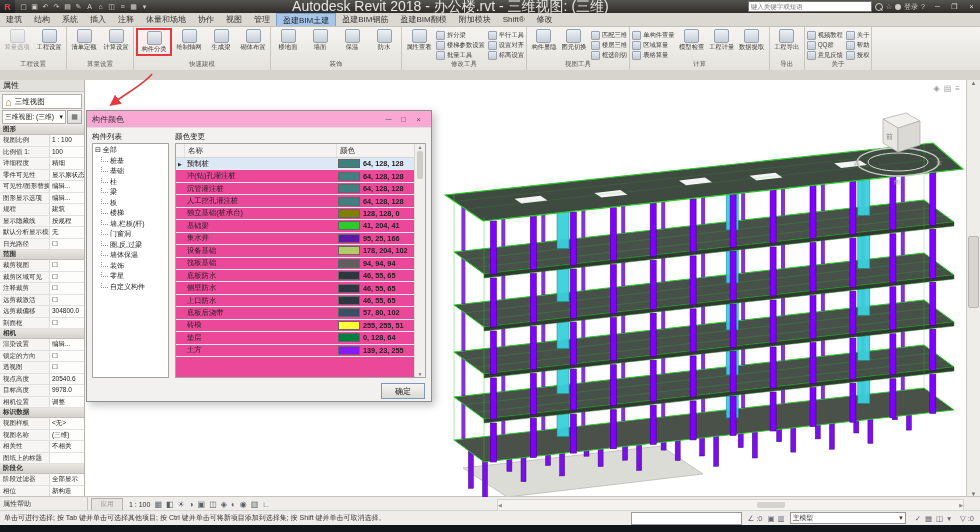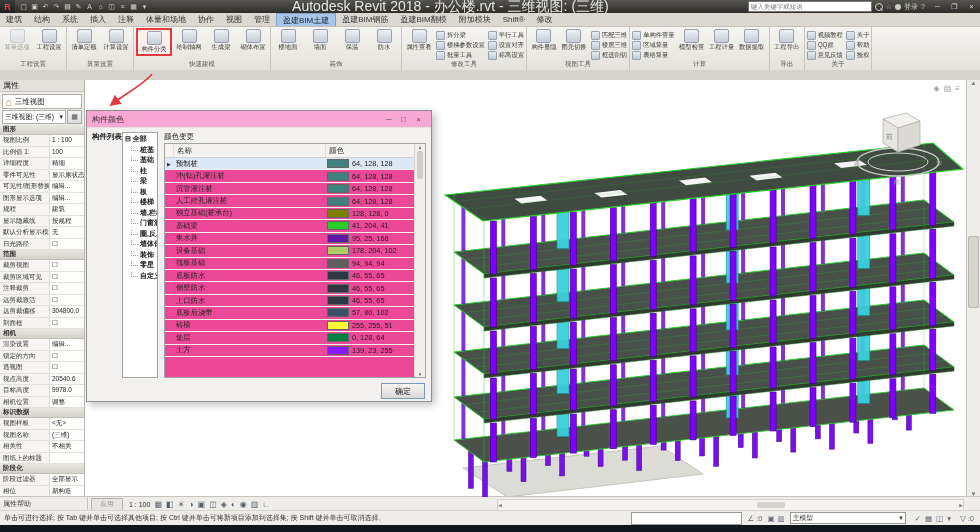--- a/index.html
+++ b/index.html
@@ -58,40 +58,40 @@
   .canvas{flex:1;position:relative;background:#fff;overflow:hidden;}
   .vscroll{width:13px;flex:none;background:#efedea;border-left:1px solid #c9c6c1;display:flex;flex-direction:column;align-items:center;font-size:6px;color:#777;}
   .vthumb{width:9px;height:70px;background:#d8d5d0;border:1px solid #bab7b2;border-radius:2px;margin-top:150px;}
   .canvicons{position:absolute;right:6px;top:4px;display:flex;gap:4px;color:#9a9a96;font-size:8px;}
   
   .dialog{position:absolute;left:1px;top:30px;width:344px;height:290px;background:#f2f1ef;border:1px solid #8f8f8f;
           box-shadow:3px 3px 8px rgba(0,0,0,.25);z-index:20;display:flex;flex-direction:column;}
   .dlg-title{height:16px;background:#f9a8d4;border-bottom:1px solid #e0e0e0;display:flex;align-items:center;padding:0 5px;font-size:8px;color:#333;}
   .dlg-btn{width:15px;text-align:center;color:#555;font-size:8px;}
   .dlg-body{flex:1;display:flex;padding:4px 5px 3px 5px;gap:6px;overflow:hidden;}
-  .dlg-left{width:66px;flex:none;display:flex;flex-direction:row;font-weight:bold;}
+  .dlg-left{width:77px;flex:none;display:flex;flex-direction:column;}
   .dlg-label{font-size:7.5px;color:#222;height:11px;}
   .treebox{flex:1;background:#fff;border:1px solid #a5a5a3;font-size:7px;color:#222;padding:1px 0 0 2px;overflow:hidden;}
   .troot{height:10.5px;line-height:10.5px;white-space:nowrap;}
   .titem{height:10.5px;line-height:10.5px;white-space:nowrap;padding-left:15px;position:relative;overflow:hidden;}
   .titem::before{content:"";position:absolute;left:6px;top:-5px;height:10px;width:6px;border-left:1px dotted #999;border-bottom:1px dotted #999;}
   .dlg-right{flex:1;display:flex;flex-direction:column;overflow:hidden;}
   .tablewrap{flex:1;display:flex;border:1px solid #a5a5a3;background:#ec4899;overflow:hidden;}
   .table{flex:1;display:flex;flex-direction:column;overflow:hidden;}
   .thead{height:13px;display:flex;background:#f4f3f1;border-bottom:1px solid #d6d4d0;font-size:7.5px;color:#333;}
   .thead .hmark{width:8px;flex:none;border-right:1px solid #e3e1dd;}
   .thead .hname{width:148px;flex:none;padding-left:3px;line-height:13px;border-right:1px solid #e3e1dd;}
   .thead .hcolor{flex:1;padding-left:3px;line-height:13px;}
   .crow{height:11.45px;display:flex;align-items:center;font-size:7.3px;border-bottom:1px solid #efeeec;color:#222;}
   .crow.sel{background:#dde8f6;}
   .cmark{width:8px;flex:none;font-size:5px;color:#333;text-align:center;}
   .cname{width:148px;flex:none;padding-left:3px;white-space:nowrap;overflow:hidden;}
   .ccol{flex:1;display:flex;align-items:center;gap:3px;padding-left:3px;overflow:hidden;}
   .swatch{width:20px;height:7px;border:1px solid #666;flex:none;display:inline-block;}
-  .crgb{font-weight:normal;white-space:nowrap;}
+  .crgb{font-weight:bold;white-space:nowrap;}
   .tscroll{width:10px;flex:none;background:#f0efec;border-left:1px solid #d8d6d2;display:flex;flex-direction:column;align-items:center;font-size:5px;color:#777;}
   .tthumb{width:6px;height:28px;background:#cfcdc8;border-radius:2px;margin:1px 0;}
   .dlg-foot{height:20px;display:flex;align-items:center;justify-content:flex-end;padding:0 6px;}
   .okbtn{width:42px;height:14px;background:linear-gradient(#f6f5f3,#dcdad5);border:1px solid #7a98c0;font-size:8px;
          display:flex;align-items:center;justify-content:center;color:#222;}
   
   .footerA{position:absolute;left:0;bottom:21px;right:0;height:14px;background:#efedea;border-top:1px solid #c6c3be;display:flex;align-items:center;font-size:7px;color:#444;}
   .props-foot{width:84px;flex:none;display:flex;align-items:center;padding-left:3px;border-right:1px solid #c6c3be;height:100%;}
   .applybtn{width:30px;height:11px;margin-left:3px;background:#e7e5e1;border:1px solid #b5b2ad;color:#999;font-size:6.5px;
             display:flex;align-items:center;justify-content:center;}

